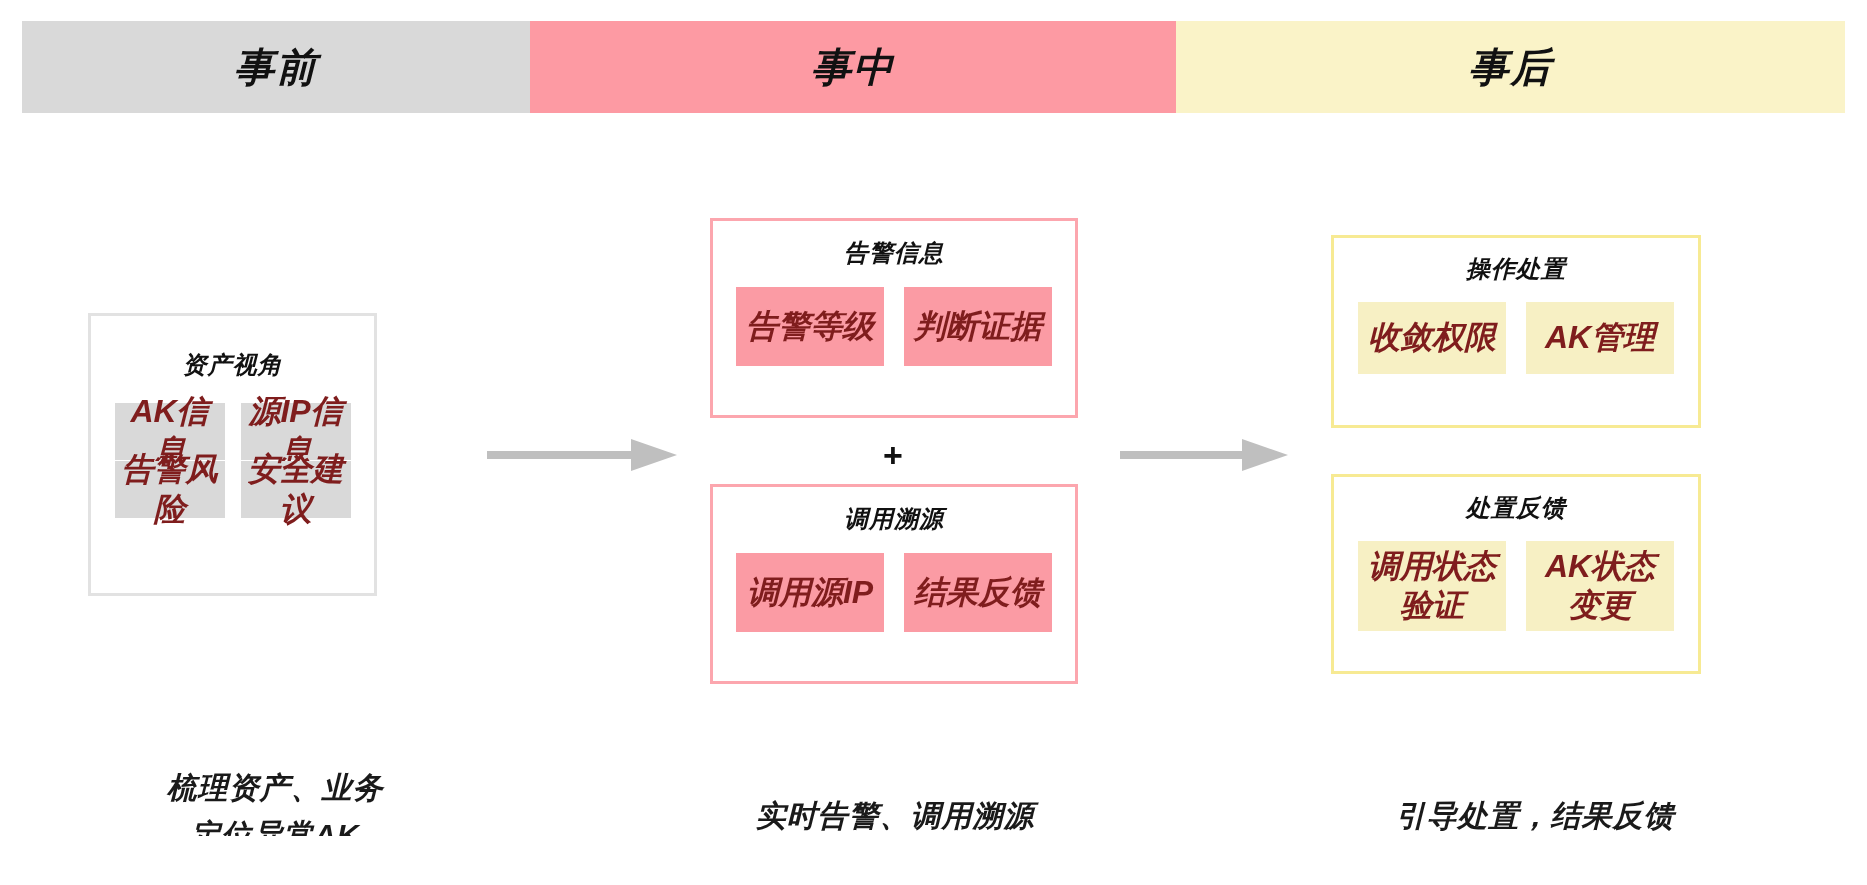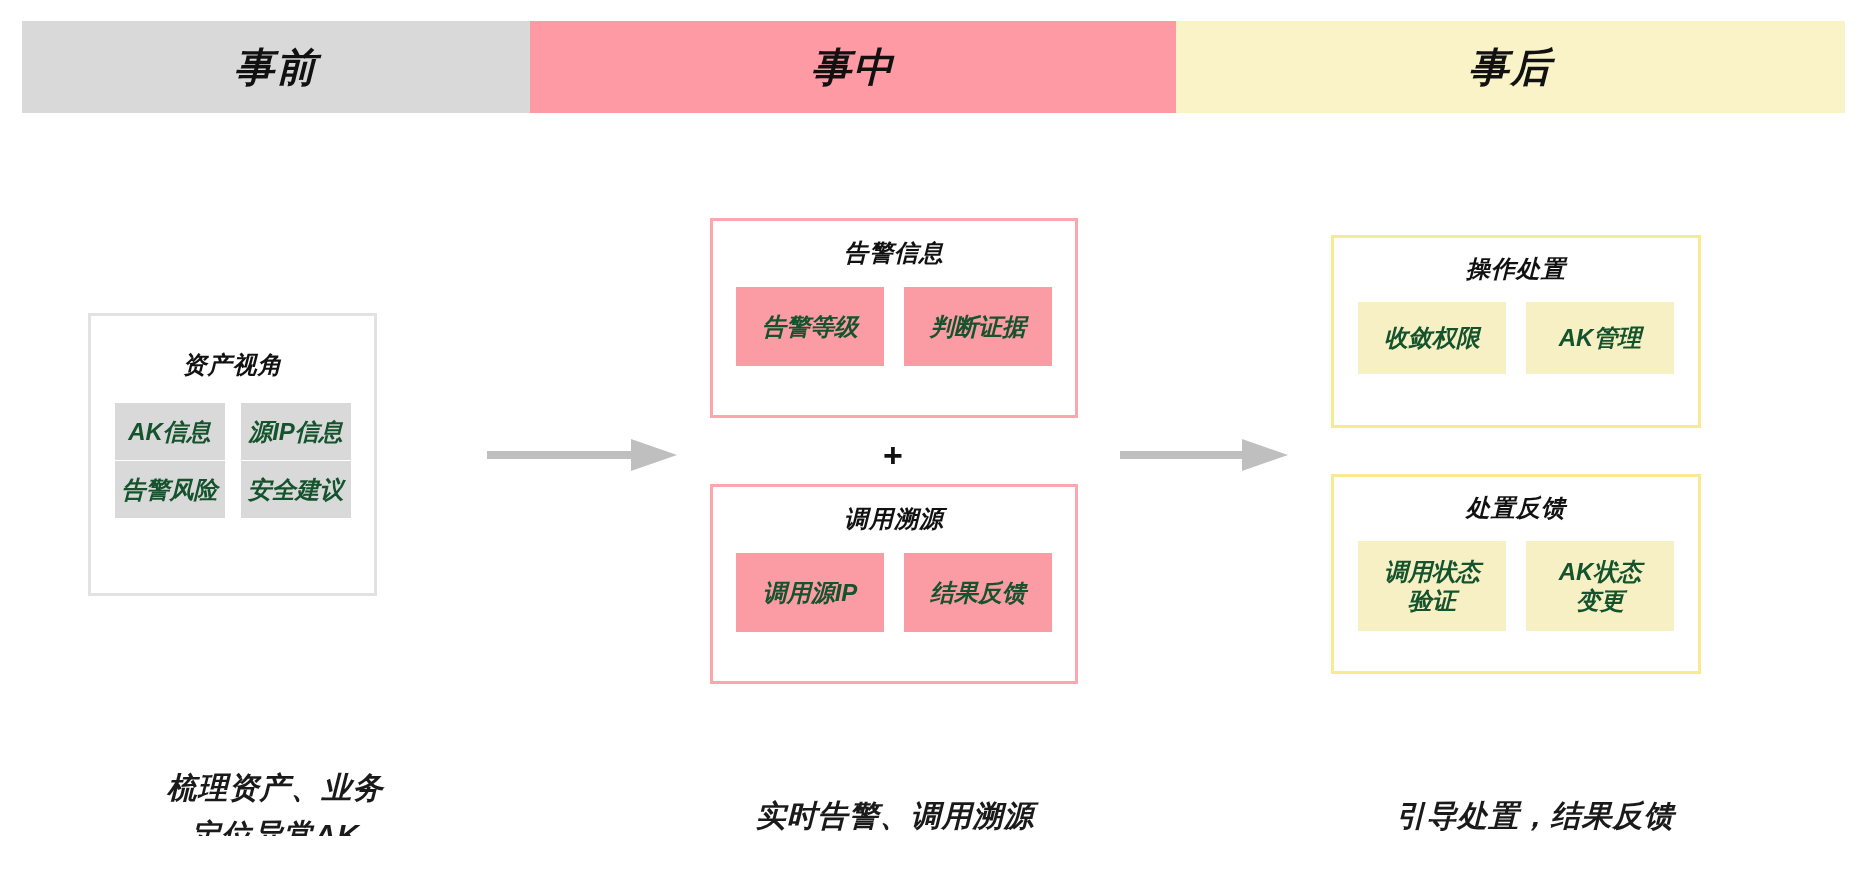--- a/index.html
+++ b/index.html
@@ -62,24 +62,24 @@
   }
   .chip-row {
     display: flex;
     justify-content: center;
   }
   .chip {
     display: flex;
     align-items: center;
     justify-content: center;
     text-align: center;
-    font-size: 24px;
-    font-weight: 700;
-    font-style: italic;
-    color: #14532d;
+    font-size: 32px;
+    font-weight: 700;
+    font-style: italic;
+    color: #7f1d1d;
     line-height: 1.22;
     box-sizing: border-box;
   }
   .chip-2line { white-space: pre-line; }
 
   
   #asset-box {
     left: 88px;
     top: 313px;
     width: 289px;

